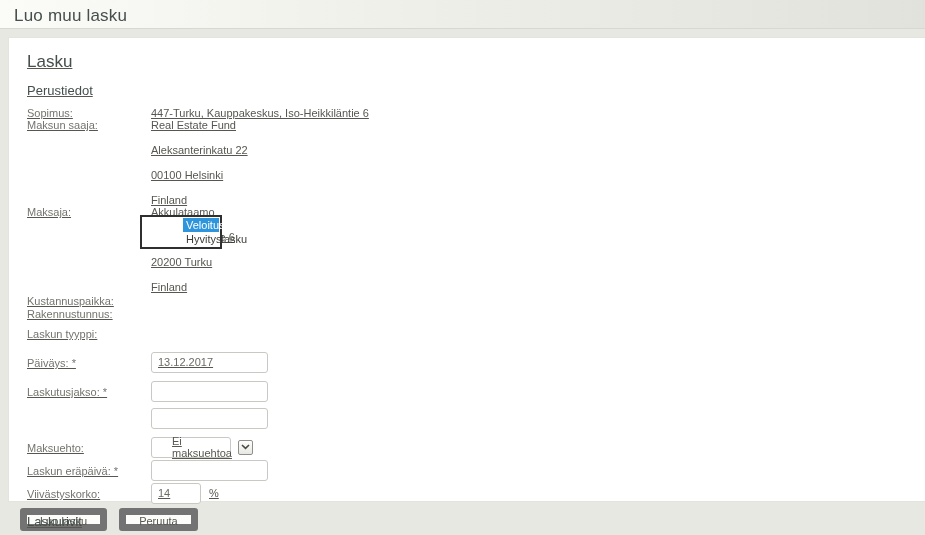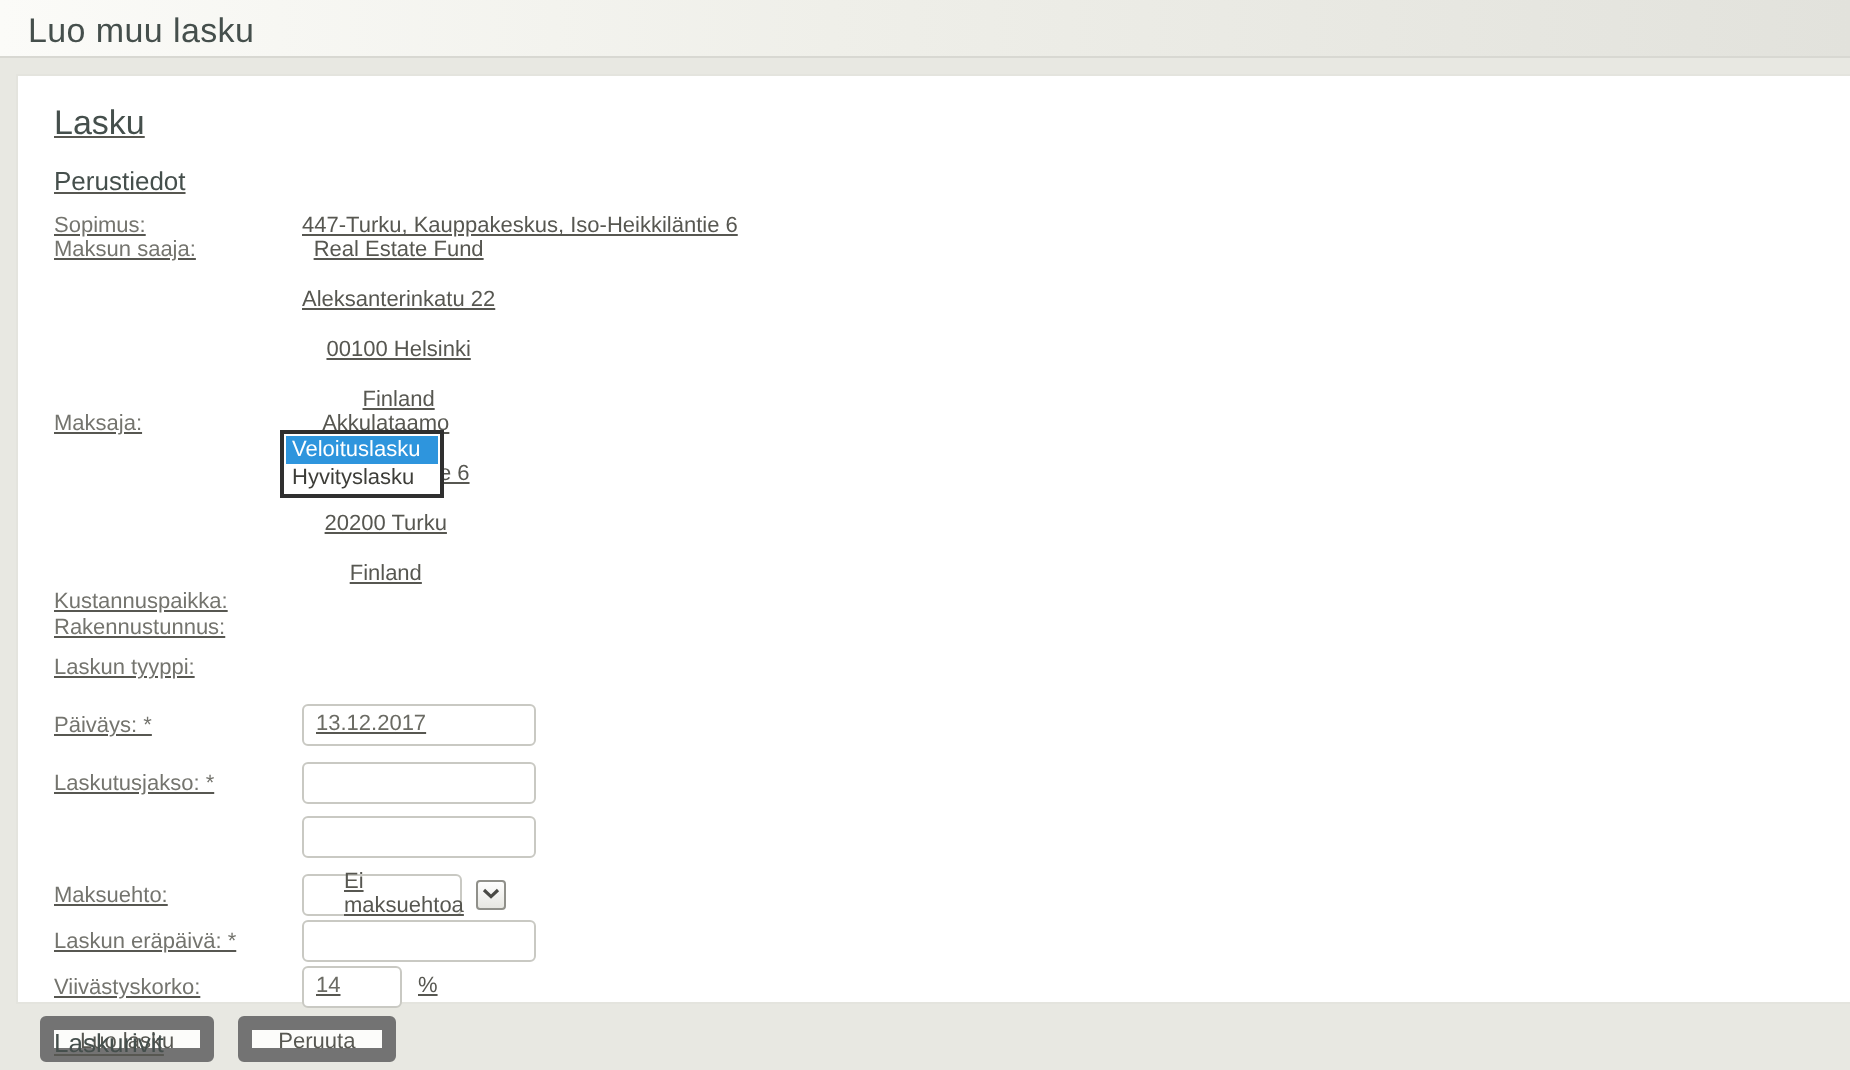--- a/index.html
+++ b/index.html
@@ -24,21 +24,21 @@
     background:#ffffff;
     border:1px solid #e4e4de; border-right:none;
     padding:14px 10px 0 10px;
     text-decoration:underline;
   }
   .panel h2 { margin:0 0 11px 8px; font-size:17px; font-weight:normal; color:#454f4c; }
   .panel h3 { margin:0 0 9px 8px; font-size:13px; font-weight:normal; color:#454f4c; }
 
   .frow { display:flex; align-items:flex-start; margin-left:8px; line-height:12.4px; }
   .frow .lab { width:124px; flex-shrink:0; color:#74746e; }
-  .frow .val { color:#575751; white-space:pre-line;text-align:center; }
+  .frow .val { color:#575751; white-space:pre-line; }
   .gap2 { height:2px; } .gap3 { height:3px; } .gap8 { height:8px; }
 
   .inp {
     height:21px; width:117px;
     border:1px solid #c9c9c3; border-radius:3px;
     padding:2px 6px; background:#fff;
     font:inherit; color:#6b6b64; outline:none;
   }
   .inp.small { width:50px; }
   .suffix { margin-left:8px; padding-top:4px; color:#575751; }
@@ -56,21 +56,21 @@
   }
 
   .ctrl-row { display:flex; align-items:flex-start; margin-left:8px; }
   .ctrl-row .lab { width:124px; flex-shrink:0; color:#74746e; padding-top:5px; }
 
   
   .ddlist {
     position:absolute; left:131px; top:177px; width:82px;
     background:#fff; border:2px solid #2f2f2f; z-index:5; padding:1px;
   }
-  .dditem { height:14px; line-height:14px; padding:0 3px; color:#3d3d38; white-space:nowrap; }
+  .dditem { height:14px; line-height:14px; padding:0 3px; color:#3d3d38; white-space:nowrap;margin-left:40px; }
   .dditem.sel { background:#2e95dd; color:#fff; }
 
   .tyyppi-row { height:29px; }
 
   
   table.rows { border-collapse:collapse; margin:2px 0 0 5px; table-layout:fixed; width:817px; }
   th {
     font-size:11px; font-weight:bold; color:#575751; text-align:left;
     padding:3px 4px 6px 4px; border-bottom:1px solid #e6e6e0; white-space:nowrap; overflow:hidden;
   }

